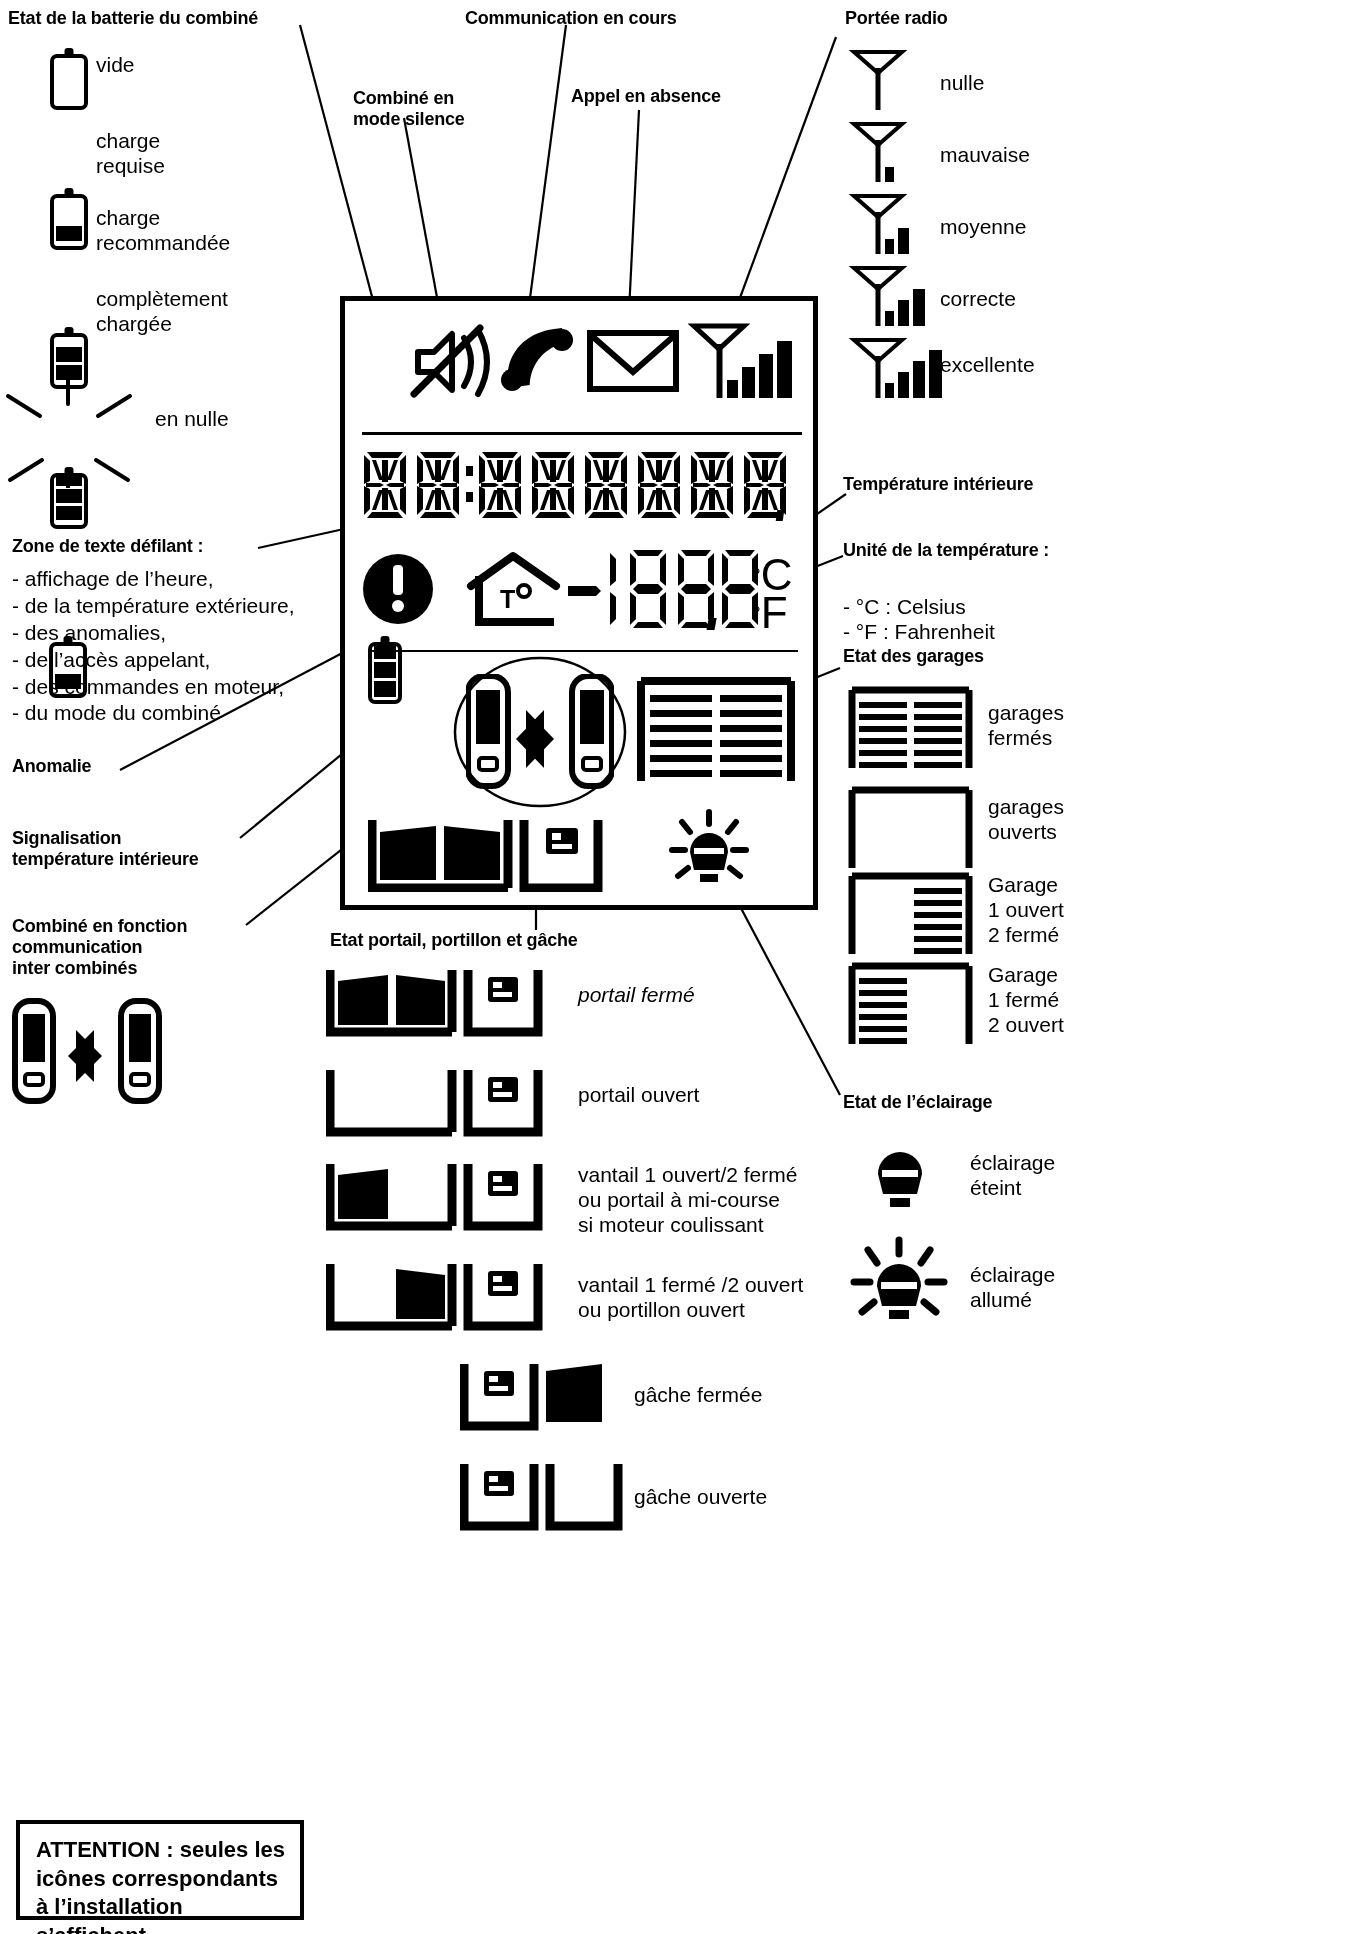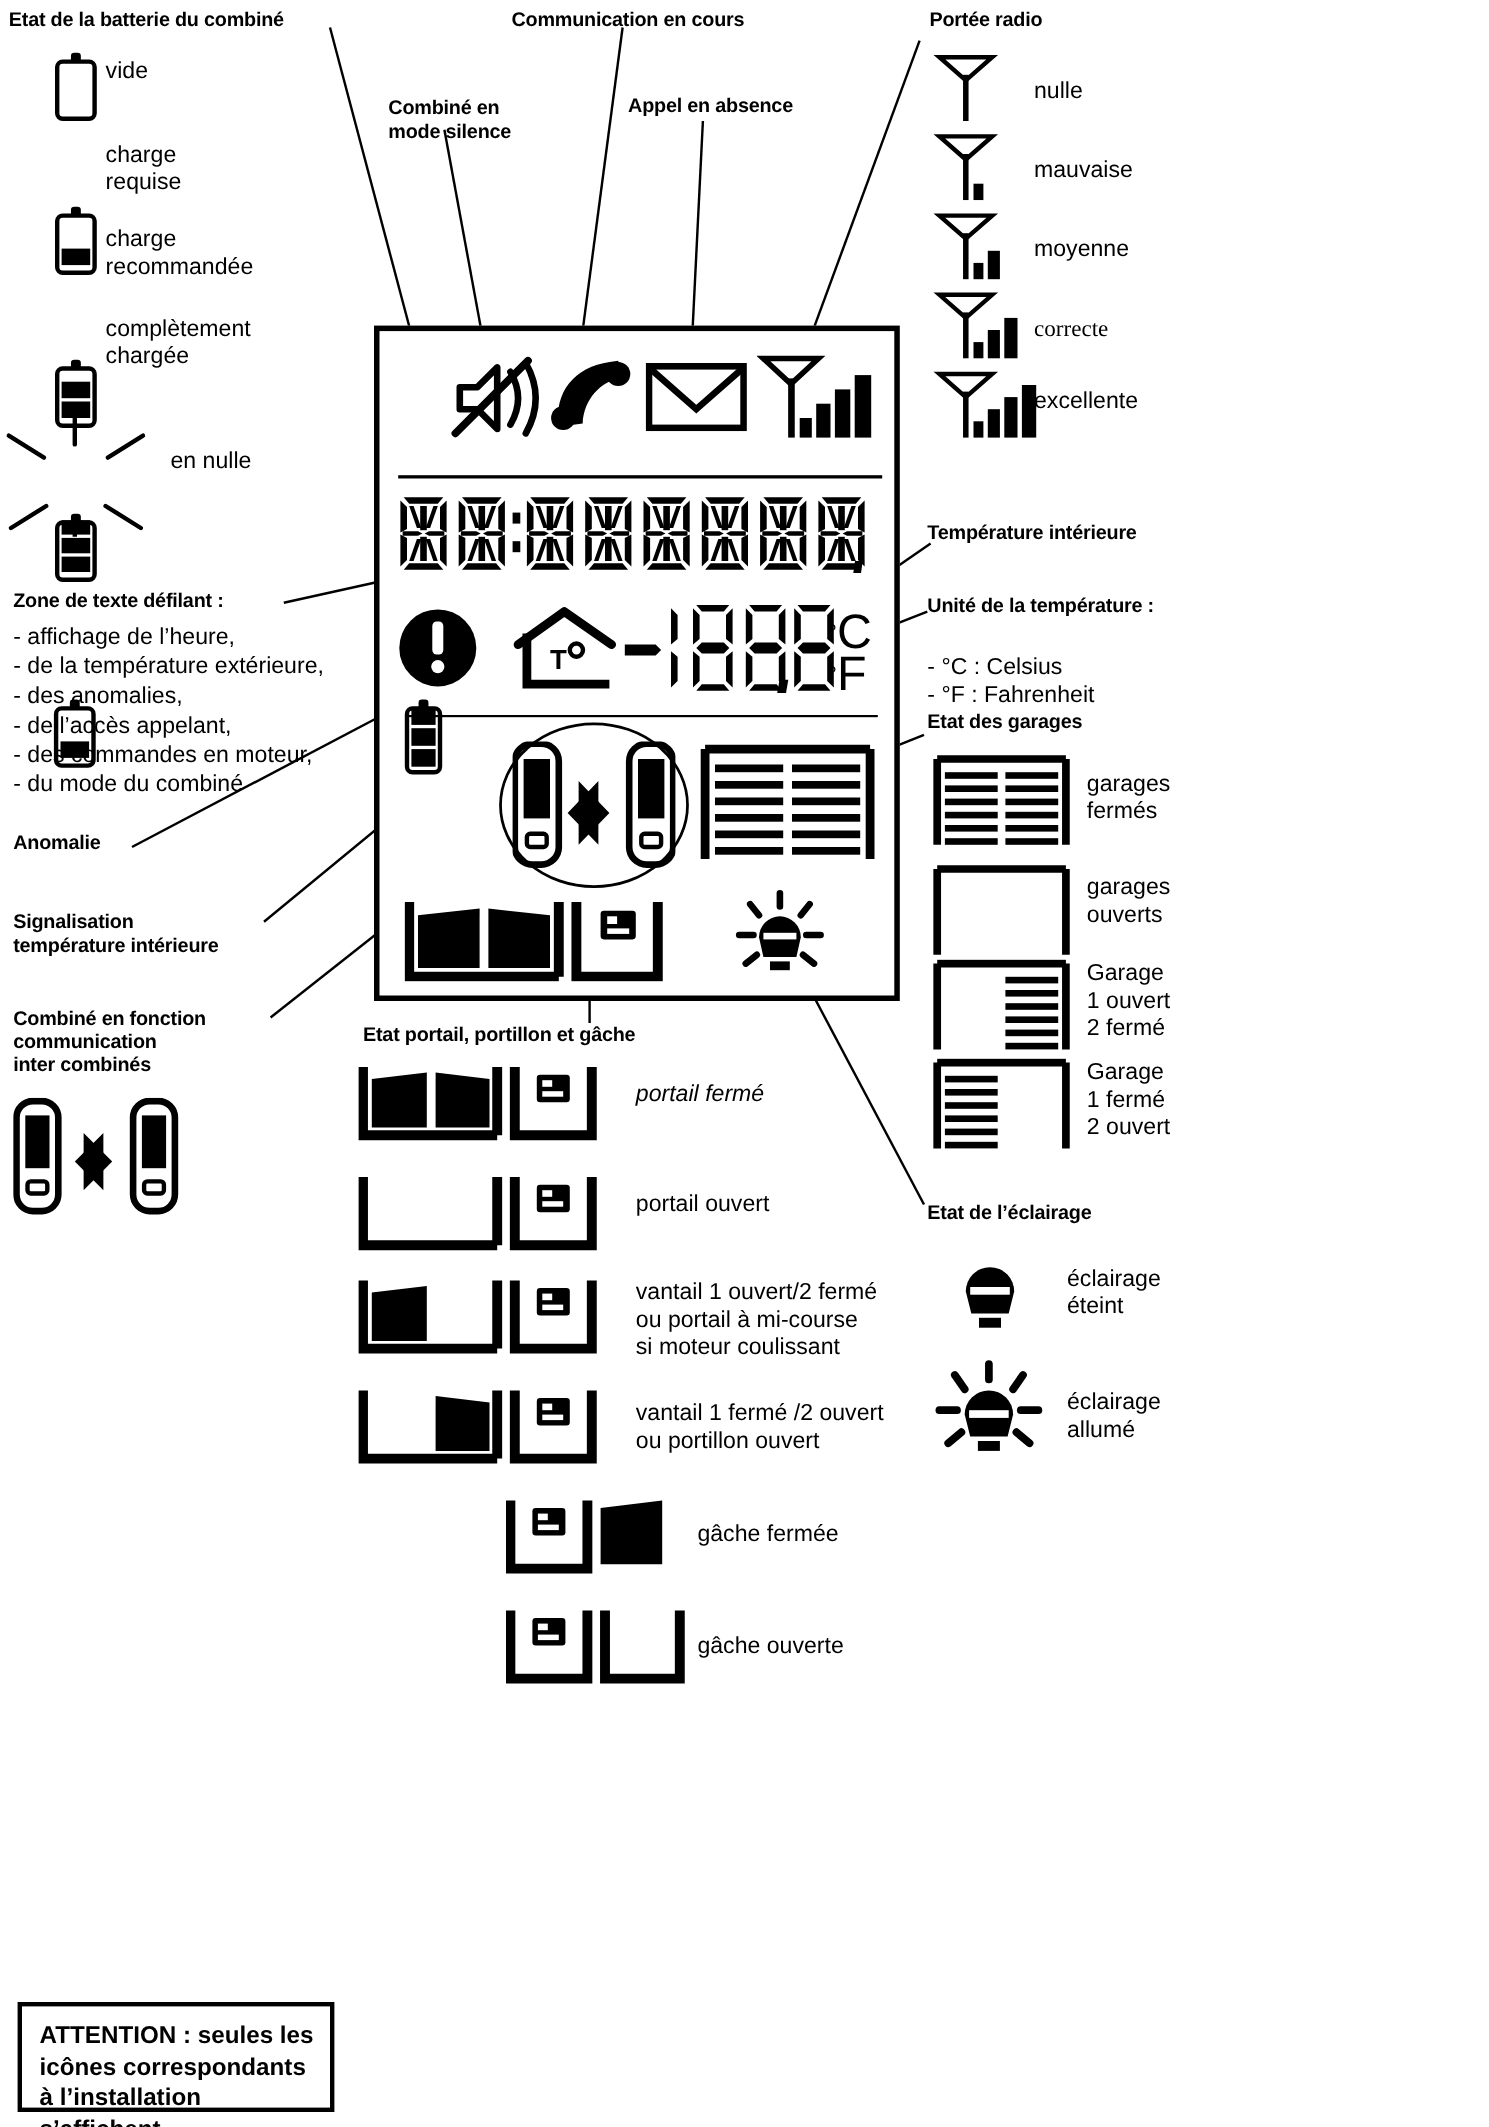--- a/index.html
+++ b/index.html
@@ -154,21 +154,21 @@
 </svg>
 <div class="abs lbl" style="left:940px;top:214px;">moyenne</div>
 
 <svg class="abs" style="left:848px;top:264px;" width="95" height="62">
   <path d="M6 4 L54 4 L30 25 Z" fill="none" stroke="#000" stroke-width="4"></path>
   <rect x="27.5" y="20" width="5" height="42" fill="#000"></rect>
   <rect x="37" y="47" width="9" height="15" fill="#000"></rect>
   <rect x="50" y="36" width="11" height="26" fill="#000"></rect>
   <rect x="65" y="25" width="12" height="37" fill="#000"></rect>
 </svg>
-<div class="abs lbl" style="left:940px;top:286px;font-family:Liberation Serif, serif;">correcte</div>
+<div class="abs lbl" style="left:940px;top:286px;">correcte</div>
 
 <svg class="abs" style="left:848px;top:336px;" width="110" height="62">
   <path d="M6 4 L54 4 L30 25 Z" fill="none" stroke="#000" stroke-width="4"></path>
   <rect x="27.5" y="20" width="5" height="42" fill="#000"></rect>
   <rect x="37" y="47" width="9" height="15" fill="#000"></rect>
   <rect x="50" y="36" width="11" height="26" fill="#000"></rect>
   <rect x="65" y="25" width="12" height="37" fill="#000"></rect>
   <rect x="81" y="14" width="13" height="48" fill="#000"></rect>
 </svg>
 <div class="abs lbl" style="left:940px;top:352px;">excellente</div>

